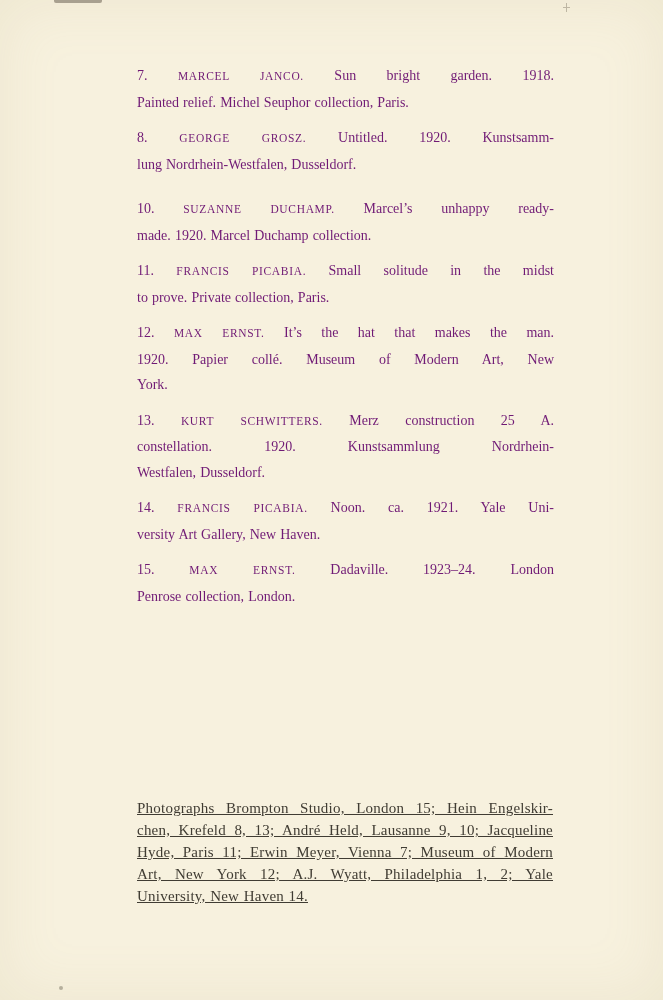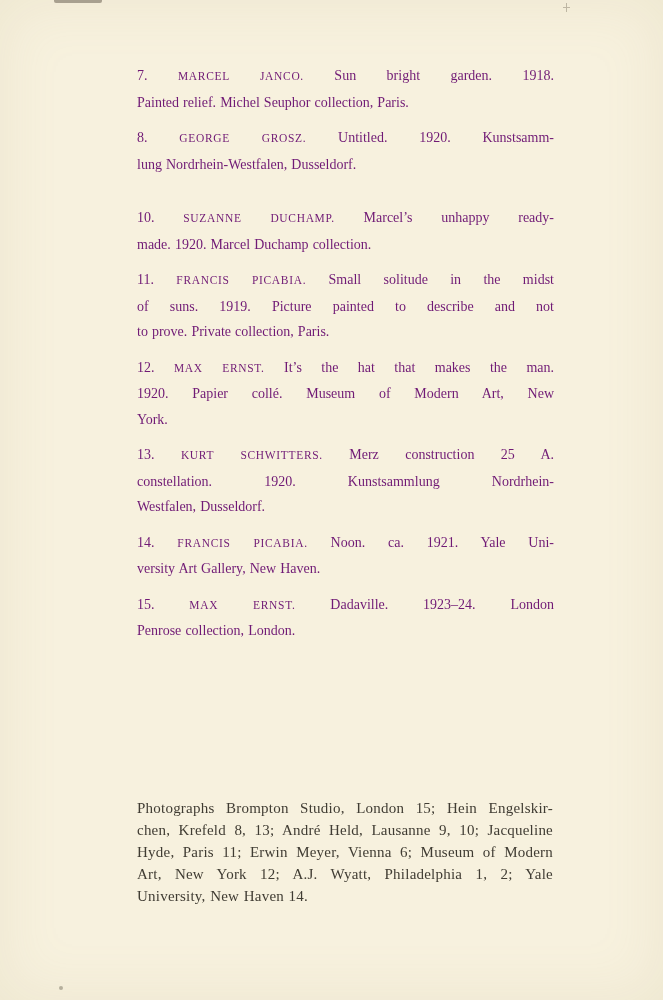--- a/index.html
+++ b/index.html
@@ -25,21 +25,21 @@
     left: 137px;
     top: 63px;
     width: 417px;
     color: #701a75;
     font-size: 14px;
   }
   .entry {
     margin: 0 0 10px 0;
   }
   .entry.gap-before {
-    margin-top: 28px;
+    margin-top: 19px;
   }
   .line {
     line-height: 25.5px;
     text-align: justify;
     text-align-last: justify;
     word-spacing: 0.04em;
   }
   .line.last {
     text-align: left;
     text-align-last: left;
@@ -54,20 +54,21 @@
     font-style: normal;
   }
   .credits {
     position: absolute;
     left: 137px;
     top: 797px;
     width: 416px;
     color: #403c33;
     font-size: 15px;
     letter-spacing: 0.015em;
+    text-decoration: underline;
   }
   .credits .line {
     line-height: 22px;
   }
   
   .artifact-top-smudge {
     position: absolute;
     left: 54px;
     top: 0;
     width: 48px;
@@ -129,21 +130,20 @@
       <div class="entry">
         <div class="line"><span class="rm">8. </span><span class="sc">GEORGE GROSZ.</span><span class="rm"> Untitled. 1920. </span><span class="it">Kunstsamm-</span></div>
         <div class="line last"><span class="it">lung Nordrhein-Westfalen, Dusseldorf.</span></div>
       </div>
       <div class="entry gap-before">
         <div class="line"><span class="rm">10. </span><span class="sc">SUZANNE DUCHAMP.</span><span class="rm"> Marcel’s unhappy ready-</span></div>
         <div class="line last"><span class="rm">made.  1920.  </span><span class="it">Marcel Duchamp collection.</span></div>
       </div>
       <div class="entry">
         <div class="line"><span class="rm">11. </span><span class="sc">FRANCIS PICABIA.</span><span class="rm"> Small solitude in the midst</span></div>
-        <div class="line"><span class="rm">of suns. 1919. Picture painted to describe and not</span></div>
         <div class="line last"><span class="rm">to prove.  </span><span class="it">Private collection, Paris.</span></div>
       </div>
       <div class="entry">
         <div class="line"><span class="rm">12. </span><span class="sc">MAX ERNST.</span><span class="rm"> It’s the hat that makes the man.</span></div>
         <div class="line"><span class="rm">1920. Papier collé. </span><span class="it">Museum of Modern Art, New</span></div>
         <div class="line last"><span class="it">York.</span></div>
       </div>
       <div class="entry">
         <div class="line"><span class="rm">13. </span><span class="sc">KURT SCHWITTERS.</span><span class="rm"> Merz construction 25 A.</span></div>
         <div class="line"><span class="rm">constellation. 1920. </span><span class="it">Kunstsammlung Nordrhein-</span></div>
@@ -155,17 +155,17 @@
       </div>
       <div class="entry">
         <div class="line"><span class="rm">15. </span><span class="sc">MAX ERNST.</span><span class="rm"> Dadaville. 1923–24. </span><span class="it">London</span></div>
         <div class="line last"><span class="it">Penrose collection, London.</span></div>
       </div>
     </div>
 
   <div class="credits">
       <div class="line"><span class="rm">Photographs Brompton Studio, London 15; Hein Engelskir-</span></div>
       <div class="line"><span class="rm">chen, Krefeld 8, 13; André Held, Lausanne 9, 10; Jacqueline</span></div>
-      <div class="line"><span class="rm">Hyde, Paris 11; Erwin Meyer, Vienna 6; Museum of Modern</span></div>
+      <div class="line"><span class="rm">Hyde, Paris 11; Erwin Meyer, Vienna 7; Museum of Modern</span></div>
       <div class="line"><span class="rm">Art, New York 12; A.J. Wyatt, Philadelphia 1, 2; Yale</span></div>
       <div class="line last"><span class="rm">University, New Haven 14.</span></div>
     </div>
 </div>
 
 </body></html>

